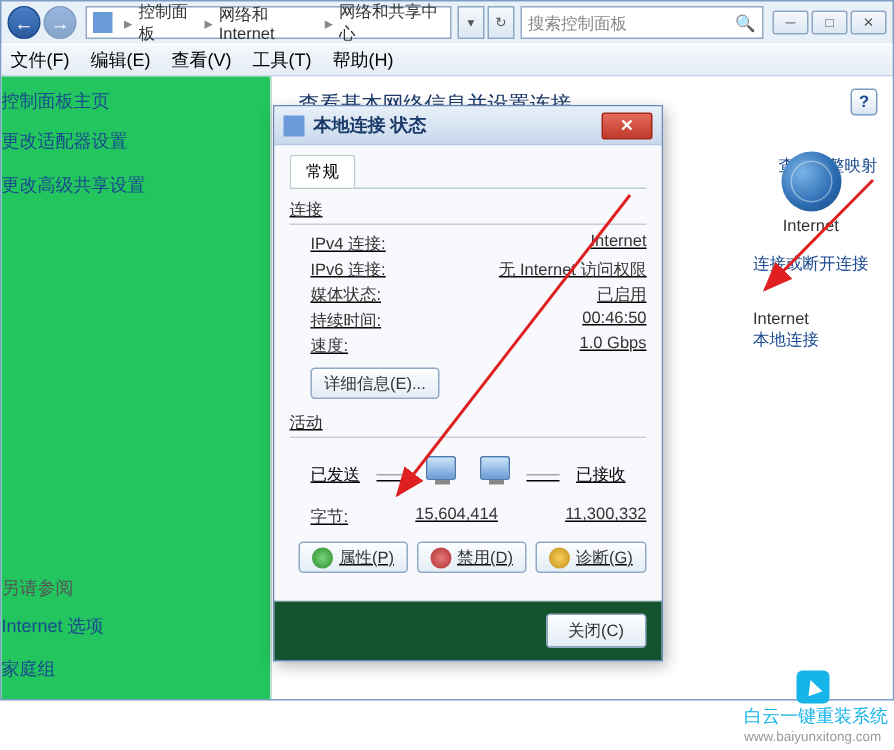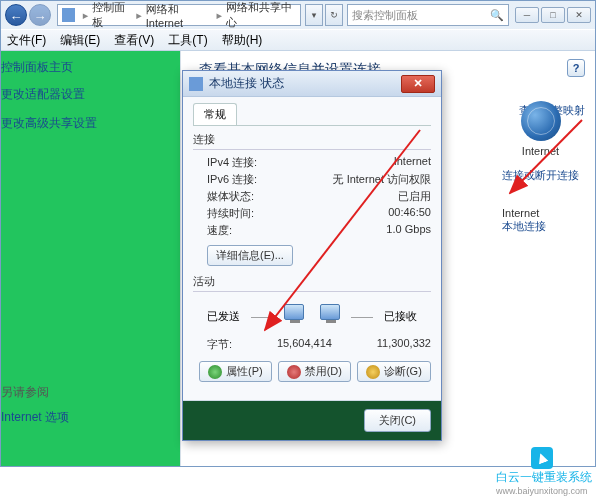--- a/index.html
+++ b/index.html
@@ -43,27 +43,27 @@
 .right-sec { margin-top: 24px; text-align: left; }
 .right-sec .hdr { color: #333; }
 .right-sec .ln { color: #1a4a8f; cursor: pointer; }
 
 .body-text { font-size: 11px; color: #555; margin-top: 180px; }
 
 
 .dialog { position: absolute; left: 182px; top: 70px; width: 260px; border: 1px solid #6a8abf; background: #f0f4f8; box-shadow: 2px 3px 10px rgba(0,0,0,.3); }
 .dlg-titlebar { height: 26px; background: linear-gradient(#e8f0f8, #c8d8ec); border-bottom: 1px solid #b5c8df; display: flex; align-items: center; padding: 0 6px; font-size: 12px; color: #1a3a6a; }
 .dlg-titlebar .icon { width: 14px; height: 14px; background: #6a9bd8; margin-right: 6px; }
-.dlg-titlebar .title { flex: 1; }
+.dlg-titlebar .title { flex: 1; font-weight: bold; }
 .dlg-close { width: 34px; height: 18px; background: linear-gradient(#e56a5a,#c03a2a); border: 1px solid #a02818; border-radius: 2px; color: #fff; display:flex; align-items:center; justify-content:center; font-size:11px; font-weight:bold; }
 .dlg-body { padding: 6px 10px 10px; background: #f7f9fc; }
 .tab-header { border-bottom: 1px solid #bcc; margin-bottom: 6px; }
 .tab { display: inline-block; padding: 3px 10px; border: 1px solid #bcc; border-bottom: none; background: #fff; border-radius: 3px 3px 0 0; font-size: 11px; }
 
-.group { margin: 6px 0; }
+.group { margin: 6px 0; text-decoration: underline; }
 .group-label { border-bottom: 1px solid #ccd; padding-bottom: 2px; font-size: 11px; color: #333; margin-bottom: 4px; }
 .kv { display: flex; justify-content: space-between; font-size: 11px; color: #333; padding: 1px 0 1px 14px; }
 .kv .k { color: #333; }
 .kv .v { color: #333; }
 
 .btn { display: inline-flex; align-items: center; border: 1px solid #8fa8c5; background: linear-gradient(#fdfeff,#e3ecf5); padding: 2px 8px; border-radius: 3px; font-size: 11px; color: #333; cursor: pointer; }
 .btn .bicon { width: 14px; height: 14px; margin-right: 4px; border-radius: 50%; }
 .shield-g { background: radial-gradient(circle, #7ad47a, #2a8a2a); }
 .shield-r { background: radial-gradient(circle, #e57a7a, #b02a2a); }
 .shield-y { background: radial-gradient(circle, #f5d060, #c08a10); }
@@ -129,20 +129,21 @@
   </div>
 
   <div class="main">
     <div class="sidebar">
       <div class="title">控制面板主页</div>
       <div class="link">更改适配器设置</div>
       <div class="link">更改高级共享设置</div>
       <div class="spacer"></div>
       <div class="footer-title">另请参阅</div>
       <div class="link">Internet 选项</div>
+      <div class="link">家庭组</div>
     </div>
 
     <div class="content">
       <div class="help-btn">?</div>
       <div class="heading">查看基本网络信息并设置连接</div>
 
       <div class="right-panel">
         <div class="net-icon"></div>
         <div class="caption">Internet</div>
         <div class="right-link" style="text-align:right; margin-top:-54px; margin-right:-6px;">查看完整映射</div>

